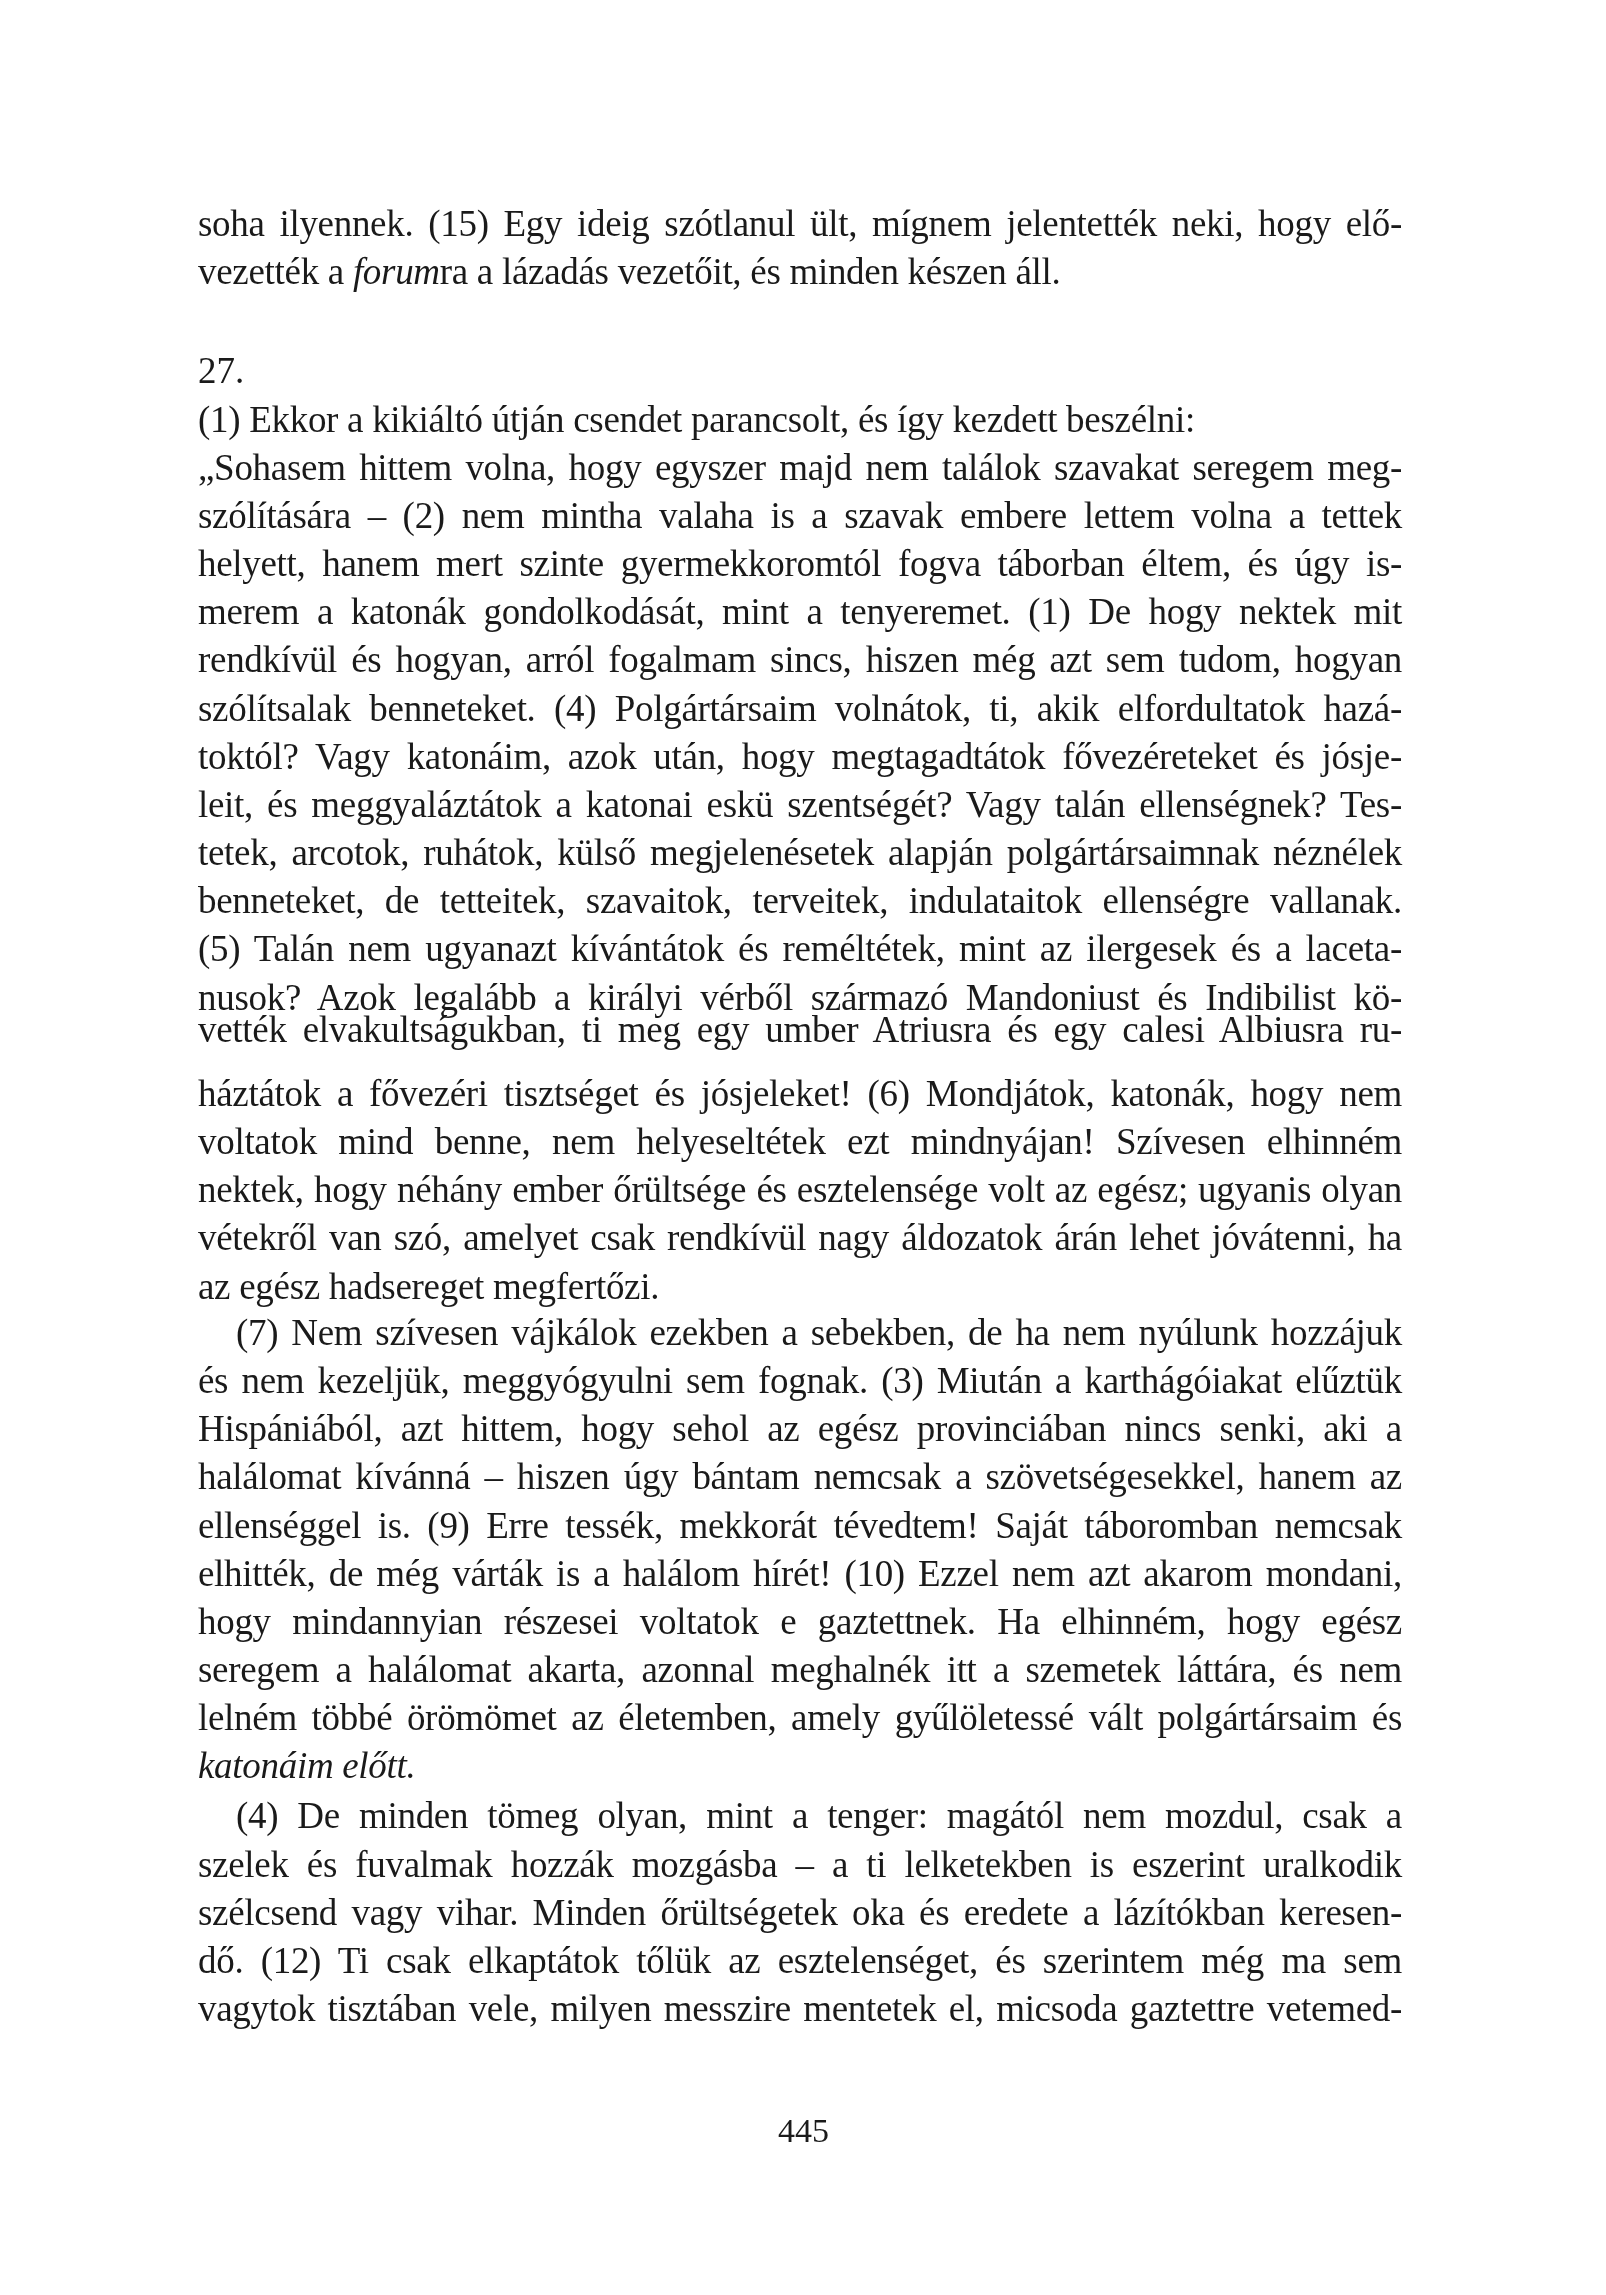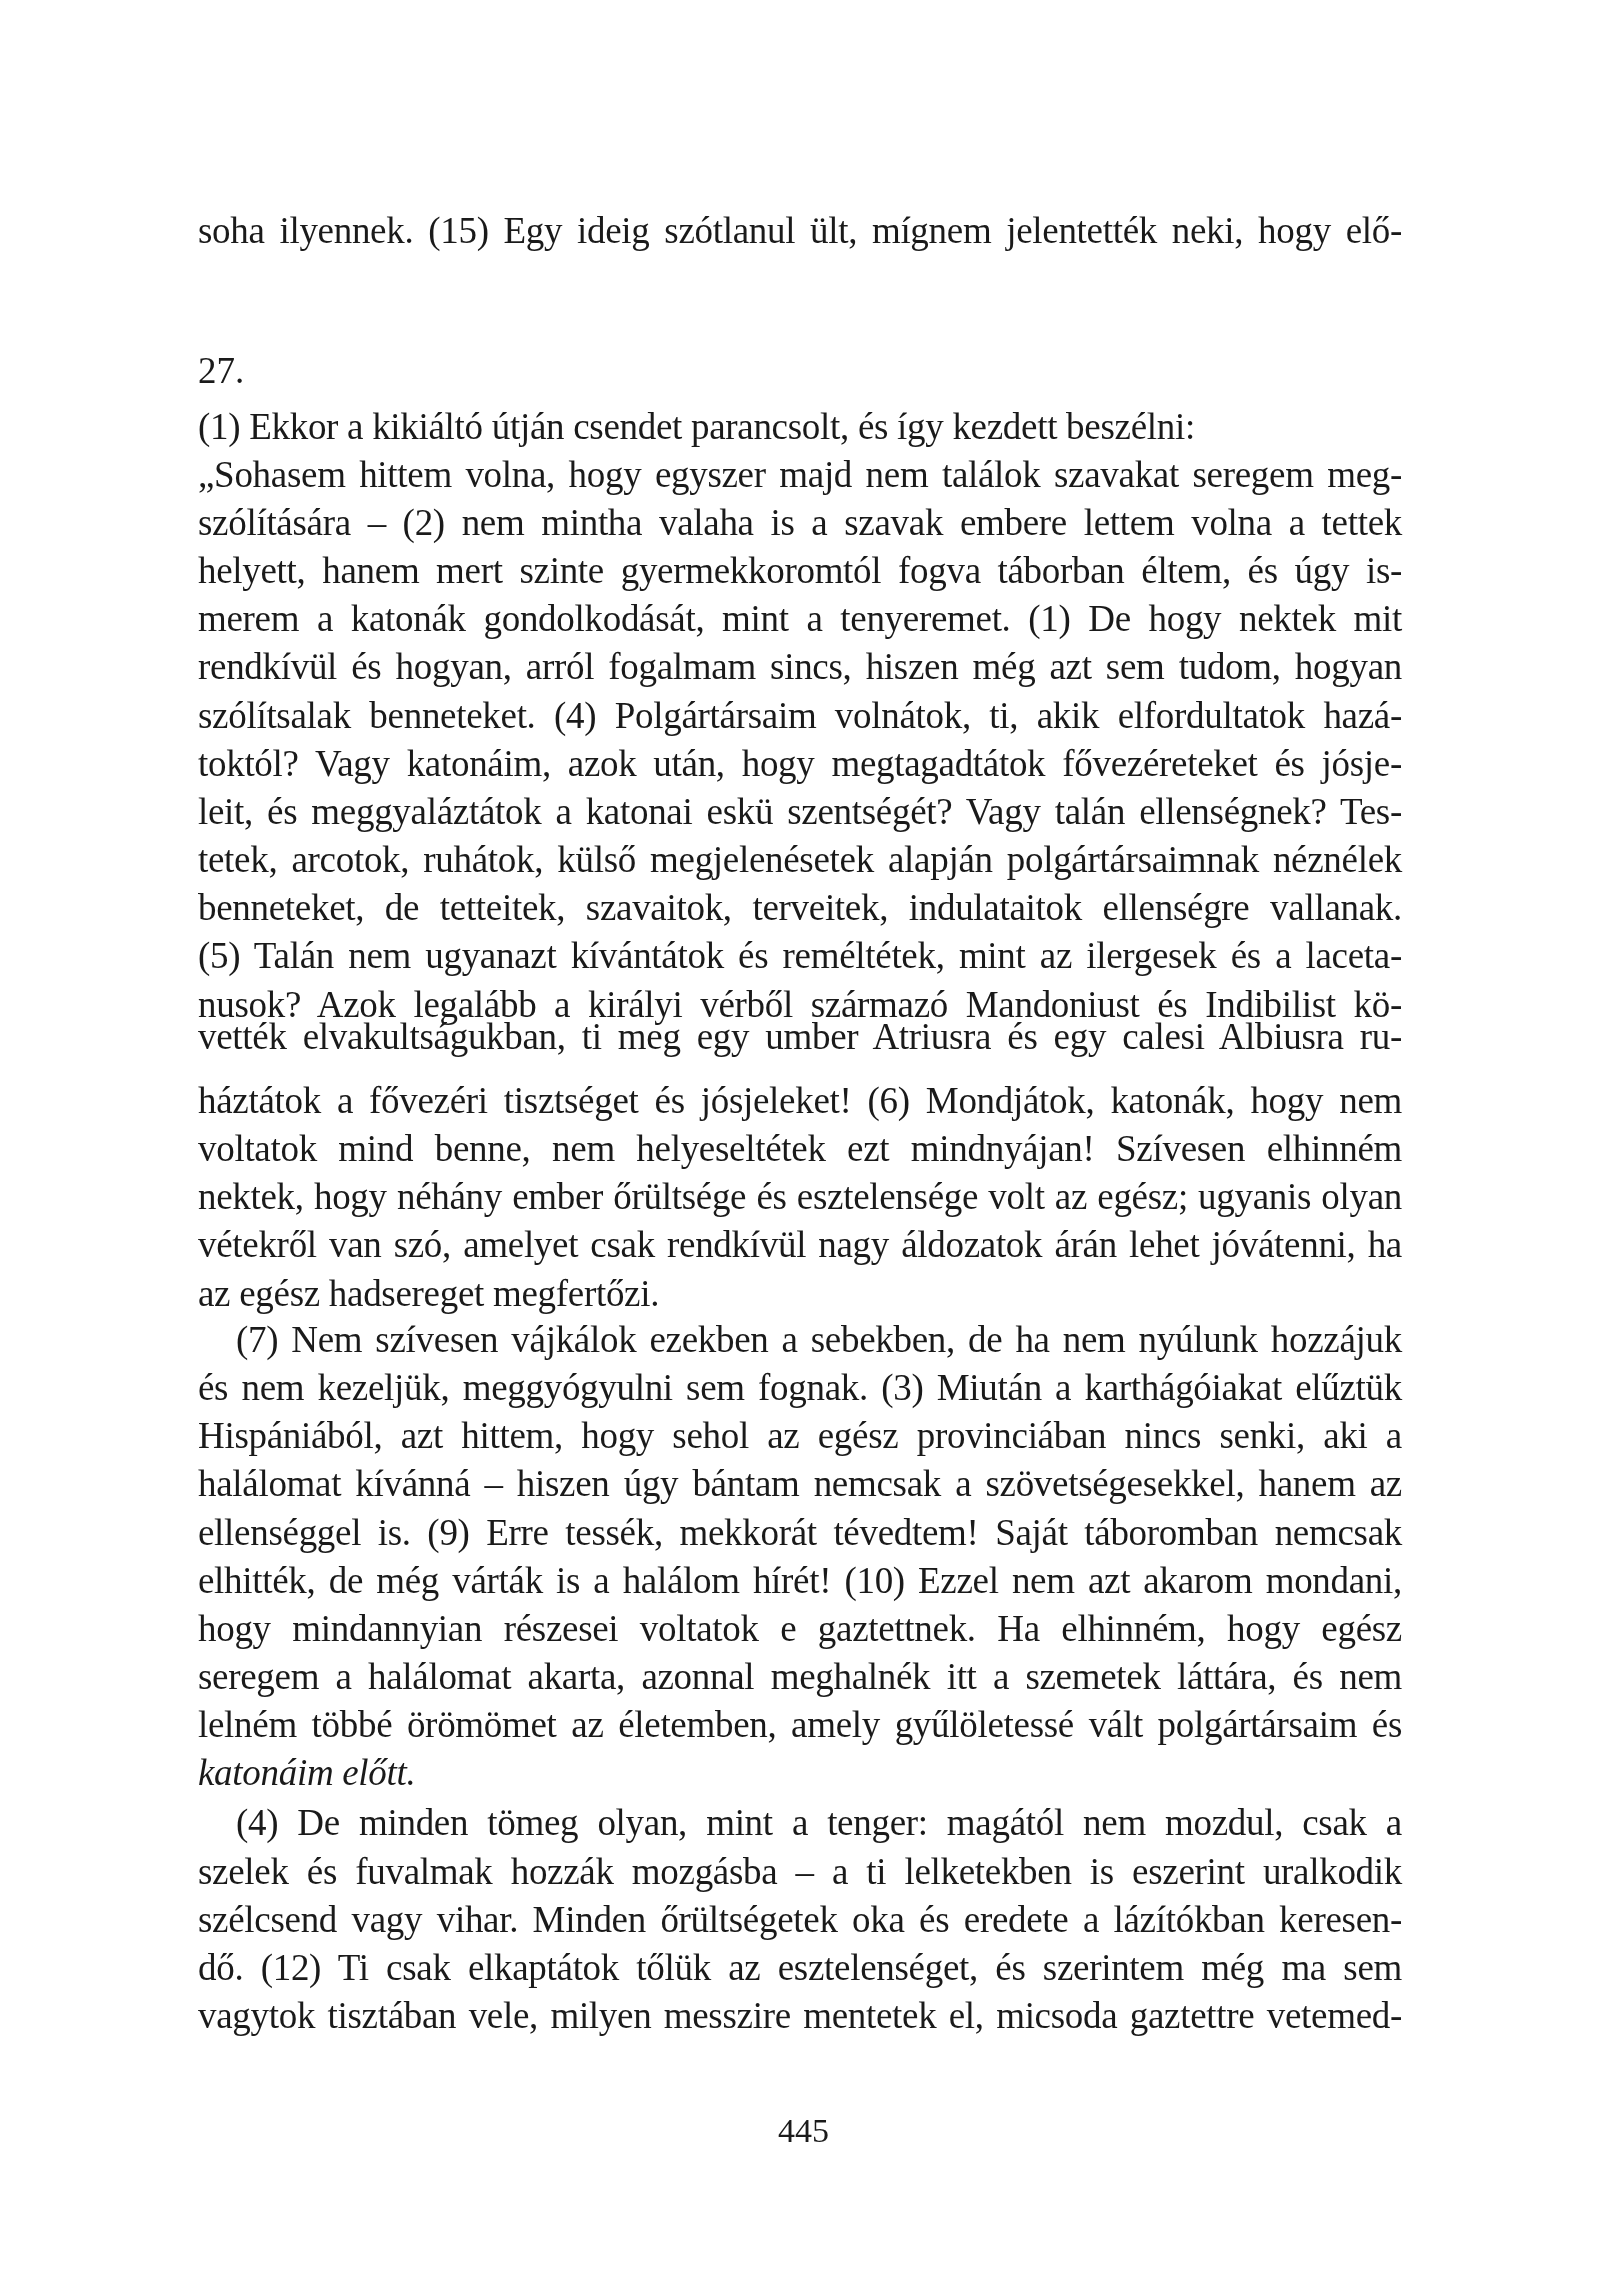--- a/index.html
+++ b/index.html
@@ -24,21 +24,20 @@
       background: #ffffff;
     }
     .line {
       position: absolute;
       left: 198px;
       width: 1204px;
       font-size: 37px;
       line-height: 48px;
       white-space: nowrap;
       letter-spacing: -0.3px;
-      margin-top: 7px;
     }
     .line.justify {
       text-align: justify;
       text-align-last: justify;
     }
     .line.indent {
       left: 236px;
       width: 1166px;
     }
     .line.short {
@@ -61,20 +60,21 @@
       line-height: 43px;
     }
     em { font-style: italic; }
   </style>
 </head>
 <body>
 
 <div class="page">
 
   <div class="line justify" style="top:200px;">soha ilyennek. (15) Egy ideig szótlanul ült, mígnem jelentették neki, hogy elő-</div>
+  <div class="line short" style="top:248px;"><span>vezették a </span><em>forum</em><span>ra a lázadás vezetőit, és minden készen áll.</span></div>
 
   <div class="heading" style="top:347px;">27.</div>
 
   <div>
     <div class="line short" style="top:396px;">(1) Ekkor a kikiáltó útján csendet parancsolt, és így kezdett beszélni:</div>
     <div class="line justify" style="top:444px;">„Sohasem hittem volna, hogy egyszer majd nem találok szavakat seregem meg-</div>
     <div class="line justify" style="top:492px;">szólítására – (2) nem mintha valaha is a szavak embere lettem volna a tettek</div>
     <div class="line justify" style="top:540px;">helyett, hanem mert szinte gyermekkoromtól fogva táborban éltem, és úgy is-</div>
     <div class="line justify" style="top:588px;">merem a katonák gondolkodását, mint a tenyeremet. (1) De hogy nektek mit</div>
     <div class="line justify" style="top:636px;">rendkívül és hogyan, arról fogalmam sincs, hiszen még azt sem tudom, hogyan</div>

